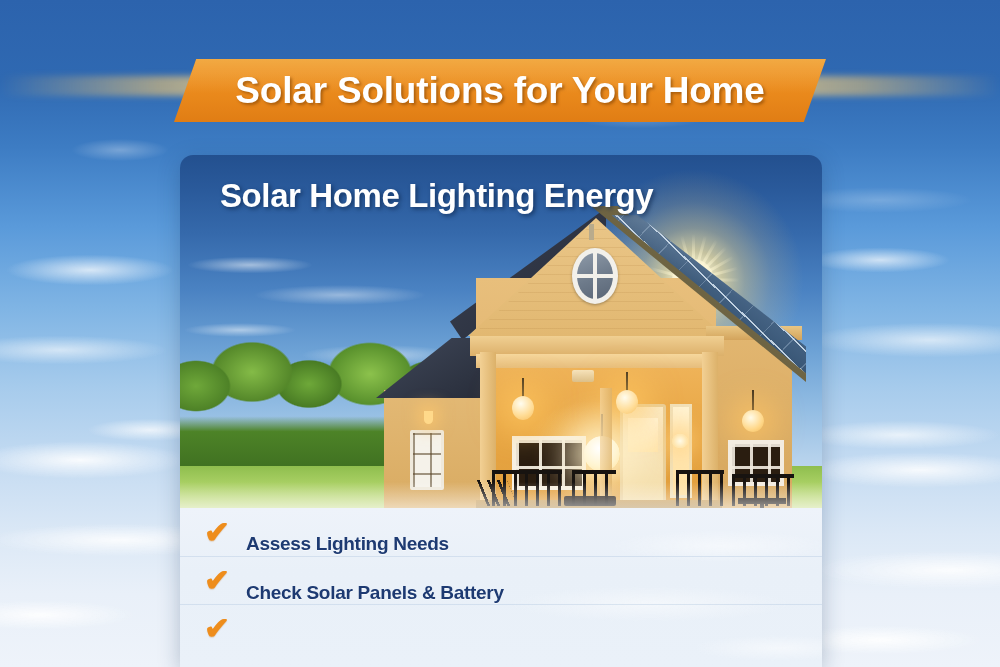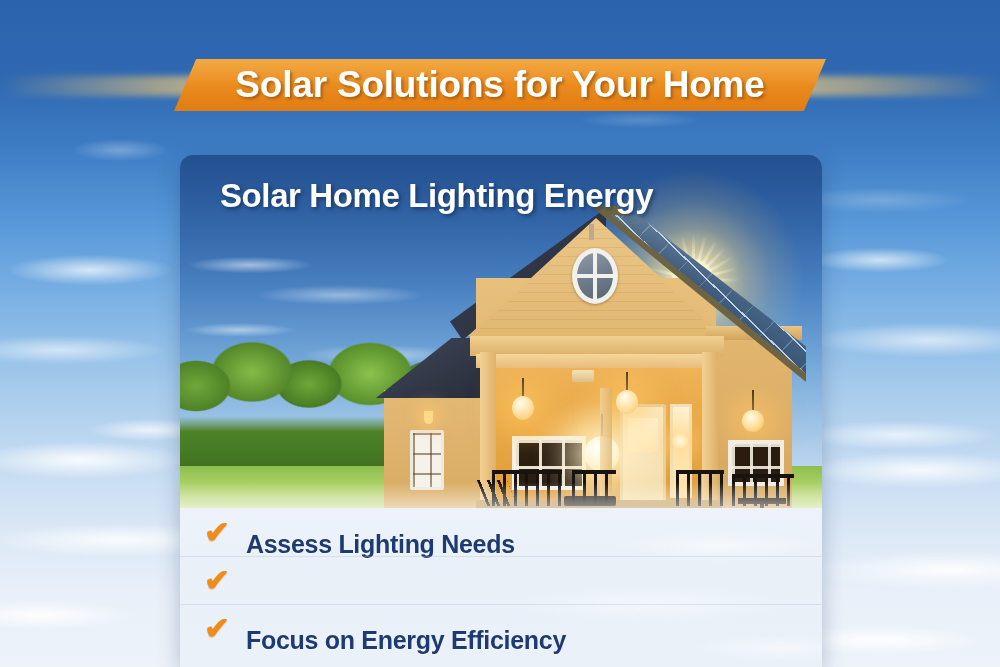--- a/index.html
+++ b/index.html
@@ -63,21 +63,21 @@
       rgba(255,205,110,.55) 16%,
       rgba(255,220,140,.75) 26%,
       rgba(255,200,90,0) 40%,
       rgba(255,200,90,0) 62%,
       rgba(255,215,130,.70) 76%,
       rgba(255,205,110,.50) 86%,
       rgba(255,200,90,0) 100%);
     filter:blur(3px); pointer-events:none;
   }
   #banner {
-    position:absolute; left:174px; top:59px; width:652px; height:52px;
+    position:absolute; left:174px; top:59px; width:652px; height:63px;
     background:linear-gradient(180deg,
         #f0991f 0%, #ee9320 22%, #ea8a1c 52%, #e58318 78%, #e07d14 100%);
     clip-path:polygon(3.4% 0, 100% 0, 96.6% 100%, 0 100%);
     box-shadow:0 3px 8px rgba(0,0,0,.30);
   }
   #banner::after {
     content:""; position:absolute; inset:0;
     background:linear-gradient(180deg, rgba(255,255,255,.16), rgba(255,255,255,0) 55%);
     clip-path:polygon(3.4% 0, 100% 0, 96.6% 100%, 0 100%);
   }
@@ -319,21 +319,21 @@
   .check-row {
     position:relative; display:flex; align-items:center; gap:16px;
     height:48px; padding-left:24px; z-index:2;
   }
   .check-row + .check-row { border-top:1px solid rgba(160,185,215,.30); }
   .check-mark {
     font-size:31px; line-height:1; color:#ee8d1c; font-weight:bold;
     text-shadow:0 1px 1px rgba(180,100,10,.25);
   }
   .check-label {
-    font-size:25px; font-weight:bold; color:#1d3a72; letter-spacing:-.3px;
+    font-size:19px; font-weight:bold; color:#1d3a72; letter-spacing:-.3px;
     white-space:nowrap; text-shadow:0 1px 0 rgba(255,255,255,.6);margin-top:24px;
   }
   #card-title {
     position:absolute; left:40px; top:22px; z-index:6;
     color:#ffffff; font-size:33px; font-weight:bold; letter-spacing:-.4px;
     text-shadow:2px 2px 4px rgba(8,30,65,.60);
     white-space:nowrap;
   }
 </style>
 </head>
@@ -449,22 +449,22 @@
 
     <div id="checklist">
 
       <div class="check-row">
         <span class="check-mark">✔</span>
         <span class="check-label">Assess Lighting Needs</span>
       </div>
 
       <div class="check-row">
         <span class="check-mark">✔</span>
+        <span class="check-label">Check Solar Panels &amp; Battery</span>
       </div>
 
       <div class="check-row">
         <span class="check-mark">✔</span>
-        <span class="check-label">Focus on Energy Efficiency</span>
       </div>
 
     </div>
   </div>
 </div>
 
 </body></html>

